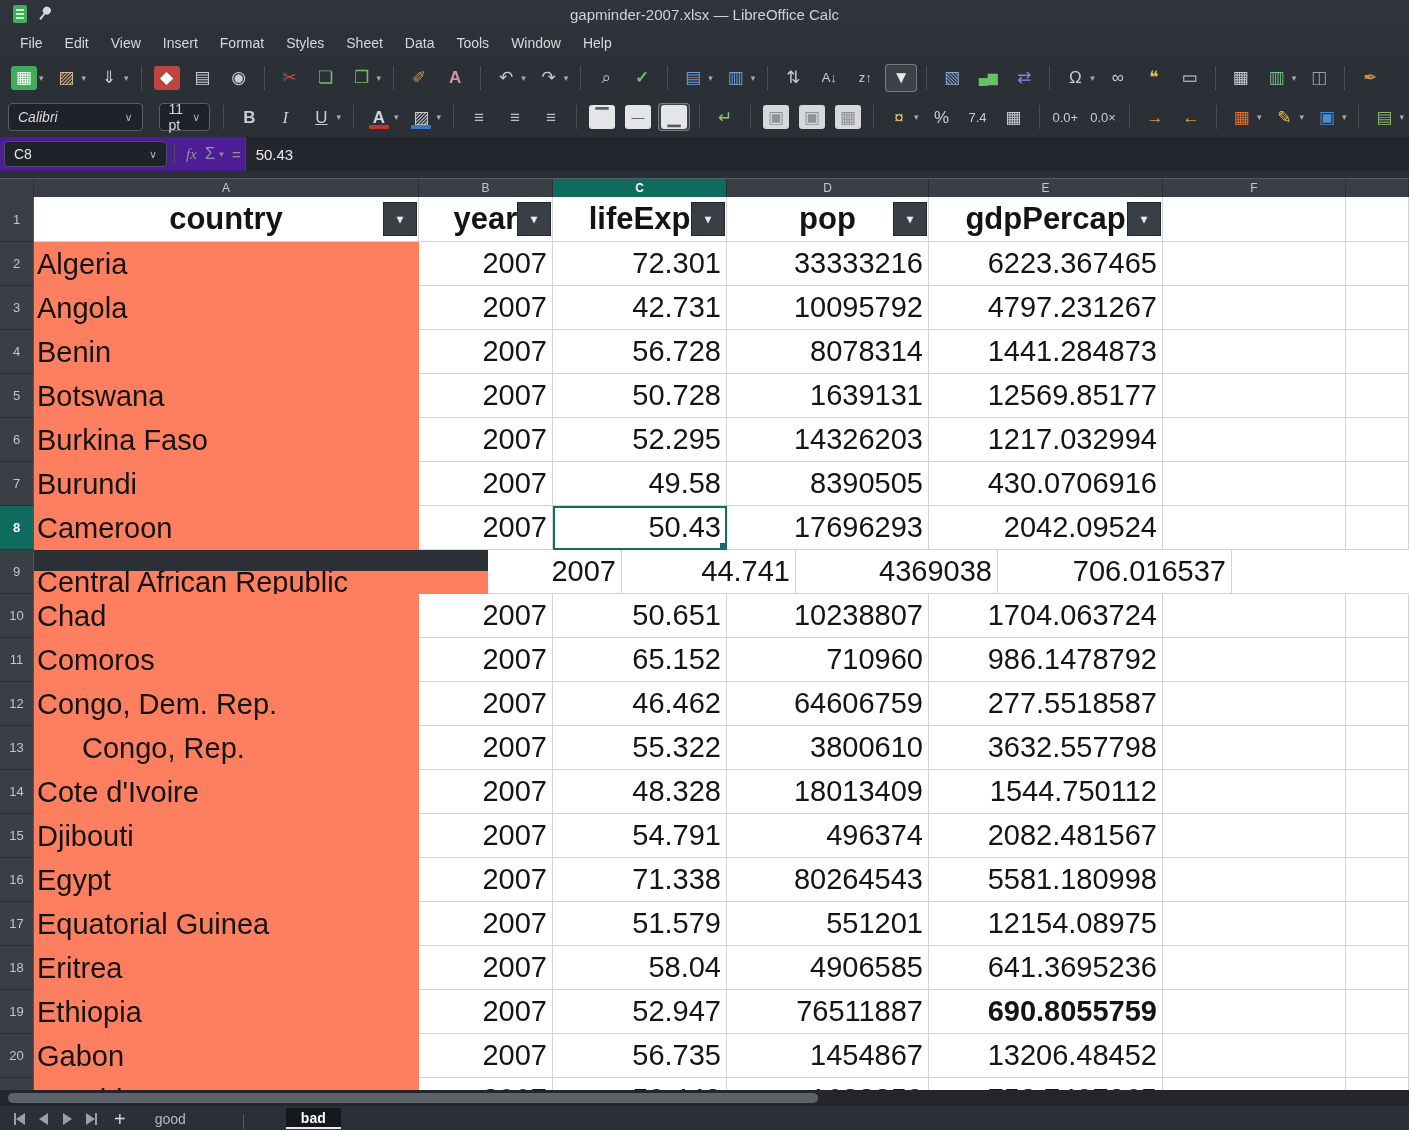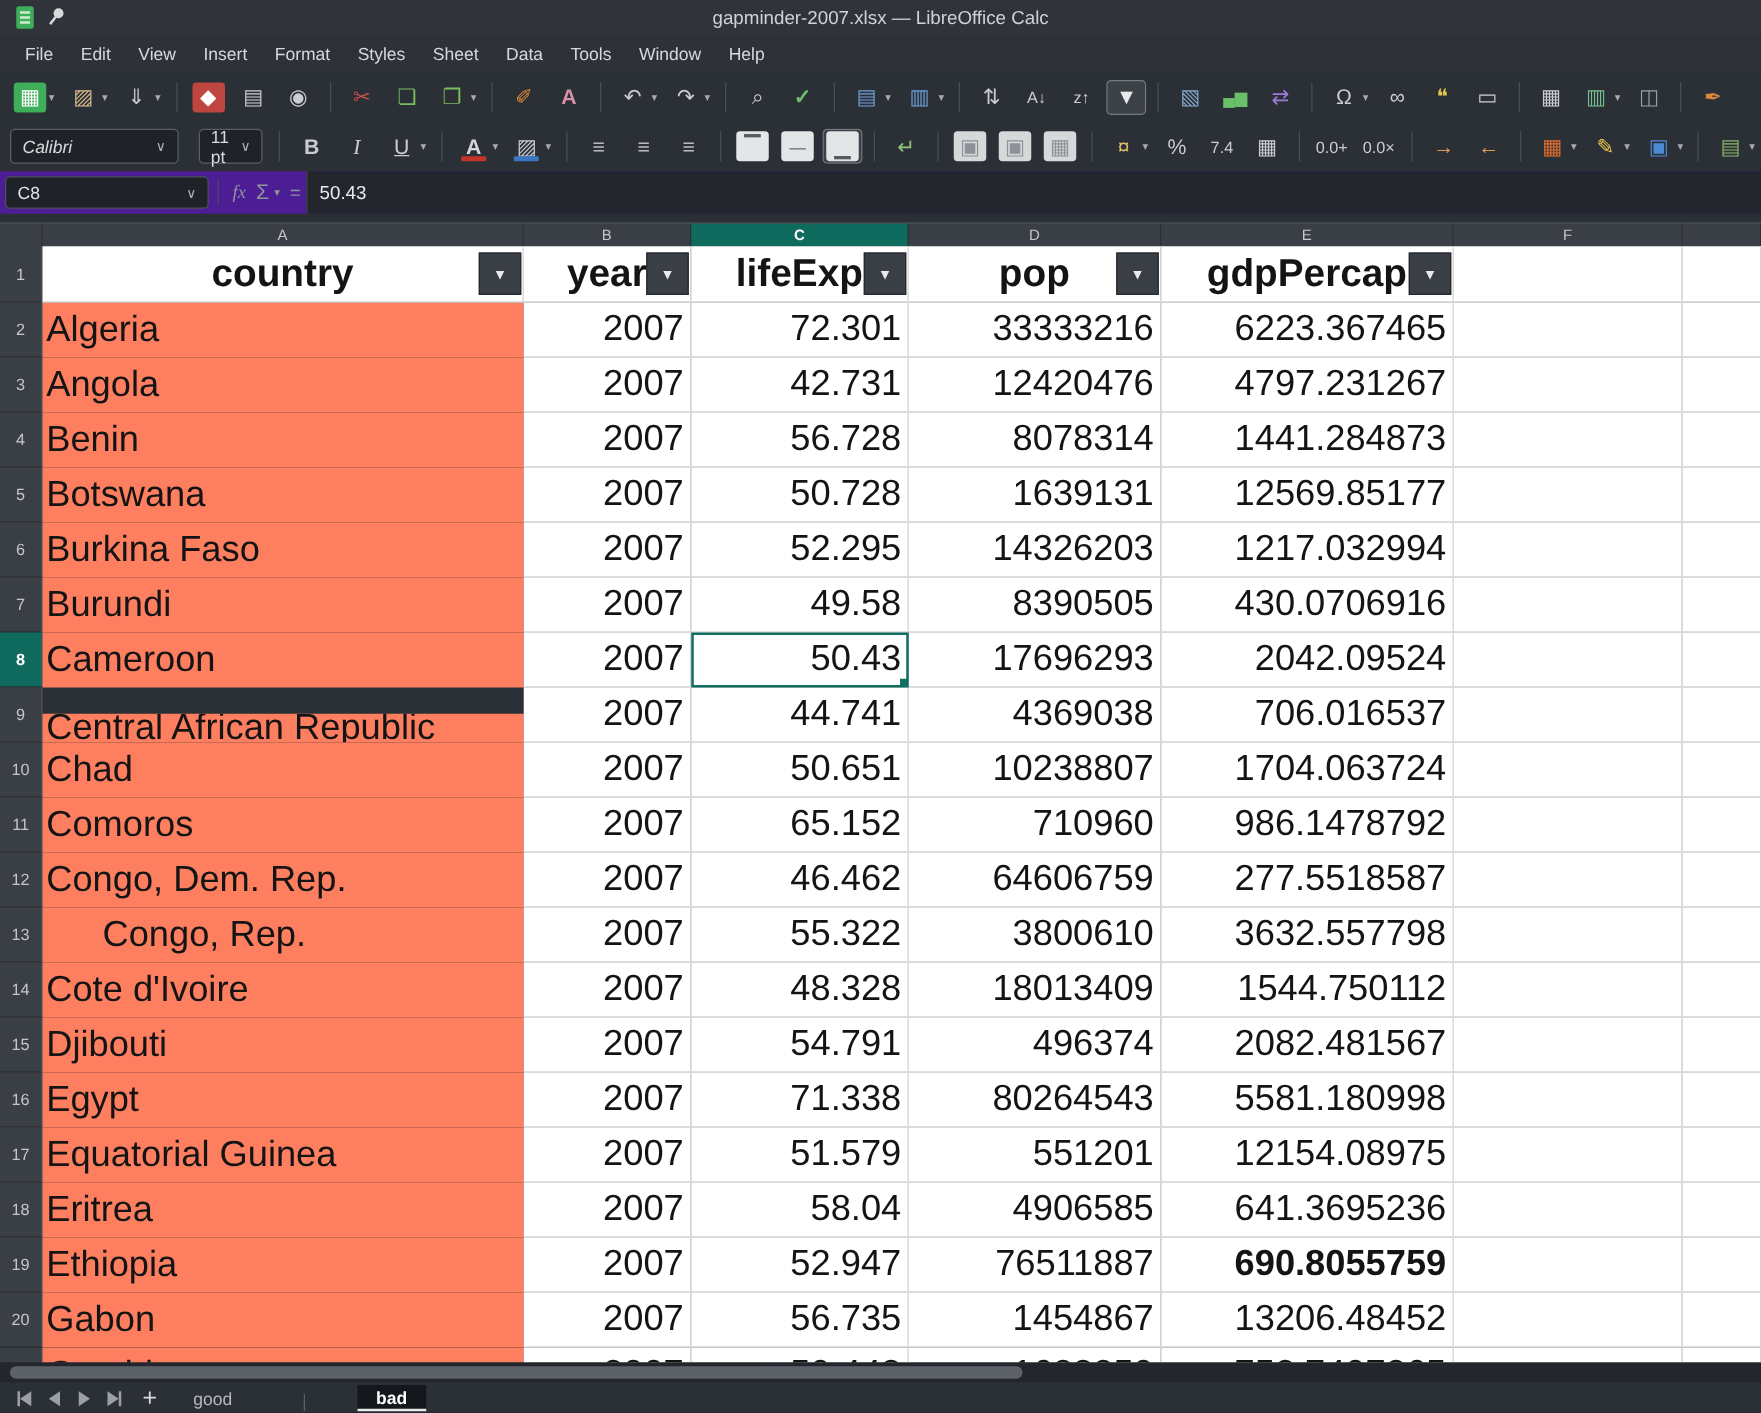--- a/index.html
+++ b/index.html
@@ -436,21 +436,21 @@
         <div class="cell colA" style="width: 385px;">
           <span>Angola</span>
         </div>
         <div class="cell num" style="width: 134px;">
           <span>2007</span>
         </div>
         <div class="cell num" style="width: 174px;">
           <span>42.731</span>
         </div>
         <div class="cell num" style="width: 202px;">
-          <span>12420476</span>
+          <span>10095792</span>
         </div>
         <div class="cell num" style="width: 234px;">
           <span>4797.231267</span>
         </div>
         <div class="cell" style="width: 183px;"></div>
         <div class="cell" style="width: 63px;"></div>
       </div>
       <div class="grow" style="height: 44px;">
         <div class="rnum">4</div>
         <div class="cell colA" style="width: 385px;">
@@ -546,21 +546,21 @@
           <span>17696293</span>
         </div>
         <div class="cell num" style="width: 234px;">
           <span>2042.09524</span>
         </div>
         <div class="cell" style="width: 183px;"></div>
         <div class="cell" style="width: 63px;"></div>
       </div>
       <div class="grow" style="height: 44px;">
         <div class="rnum">9</div>
-        <div class="cell colA" style="width: 385px; margin-top: 21px;">
+        <div class="cell colA" style="width: 454px; margin-top: 21px;">
           <span>Central African Republic</span>
         </div>
         <div class="cell num" style="width: 134px;">
           <span>2007</span>
         </div>
         <div class="cell num" style="width: 174px;">
           <span>44.741</span>
         </div>
         <div class="cell num" style="width: 202px;">
           <span>4369038</span>

